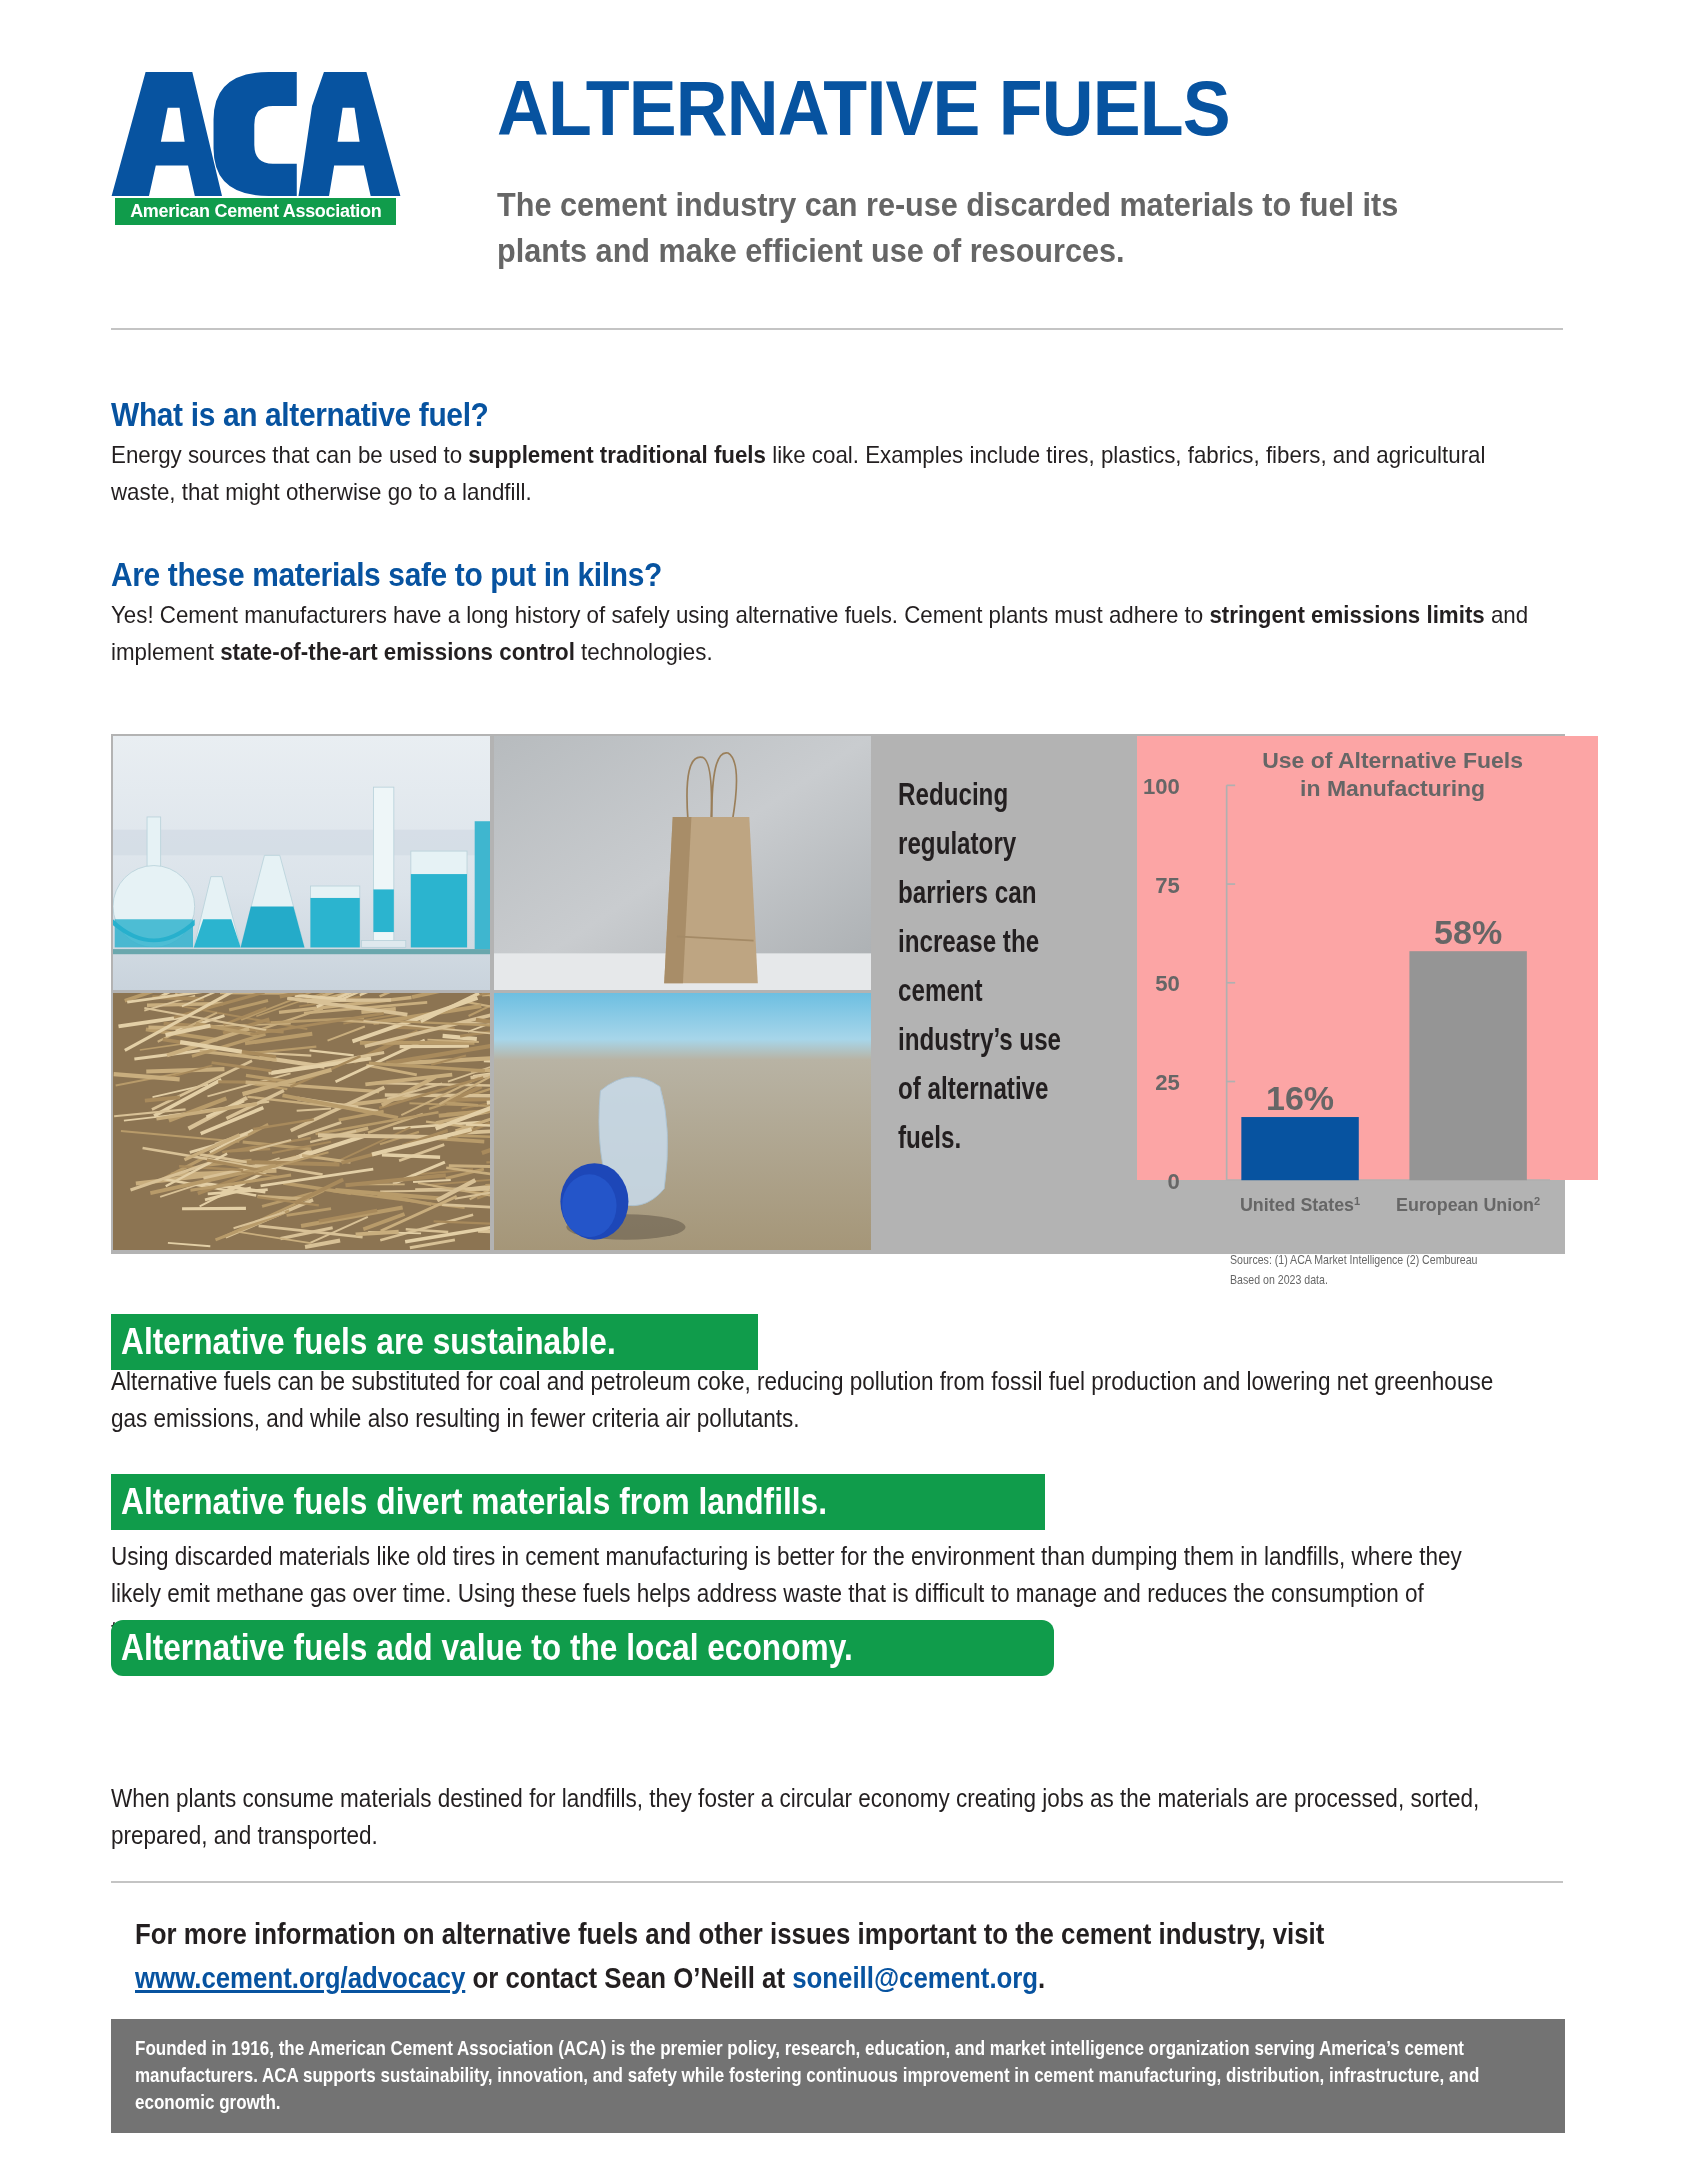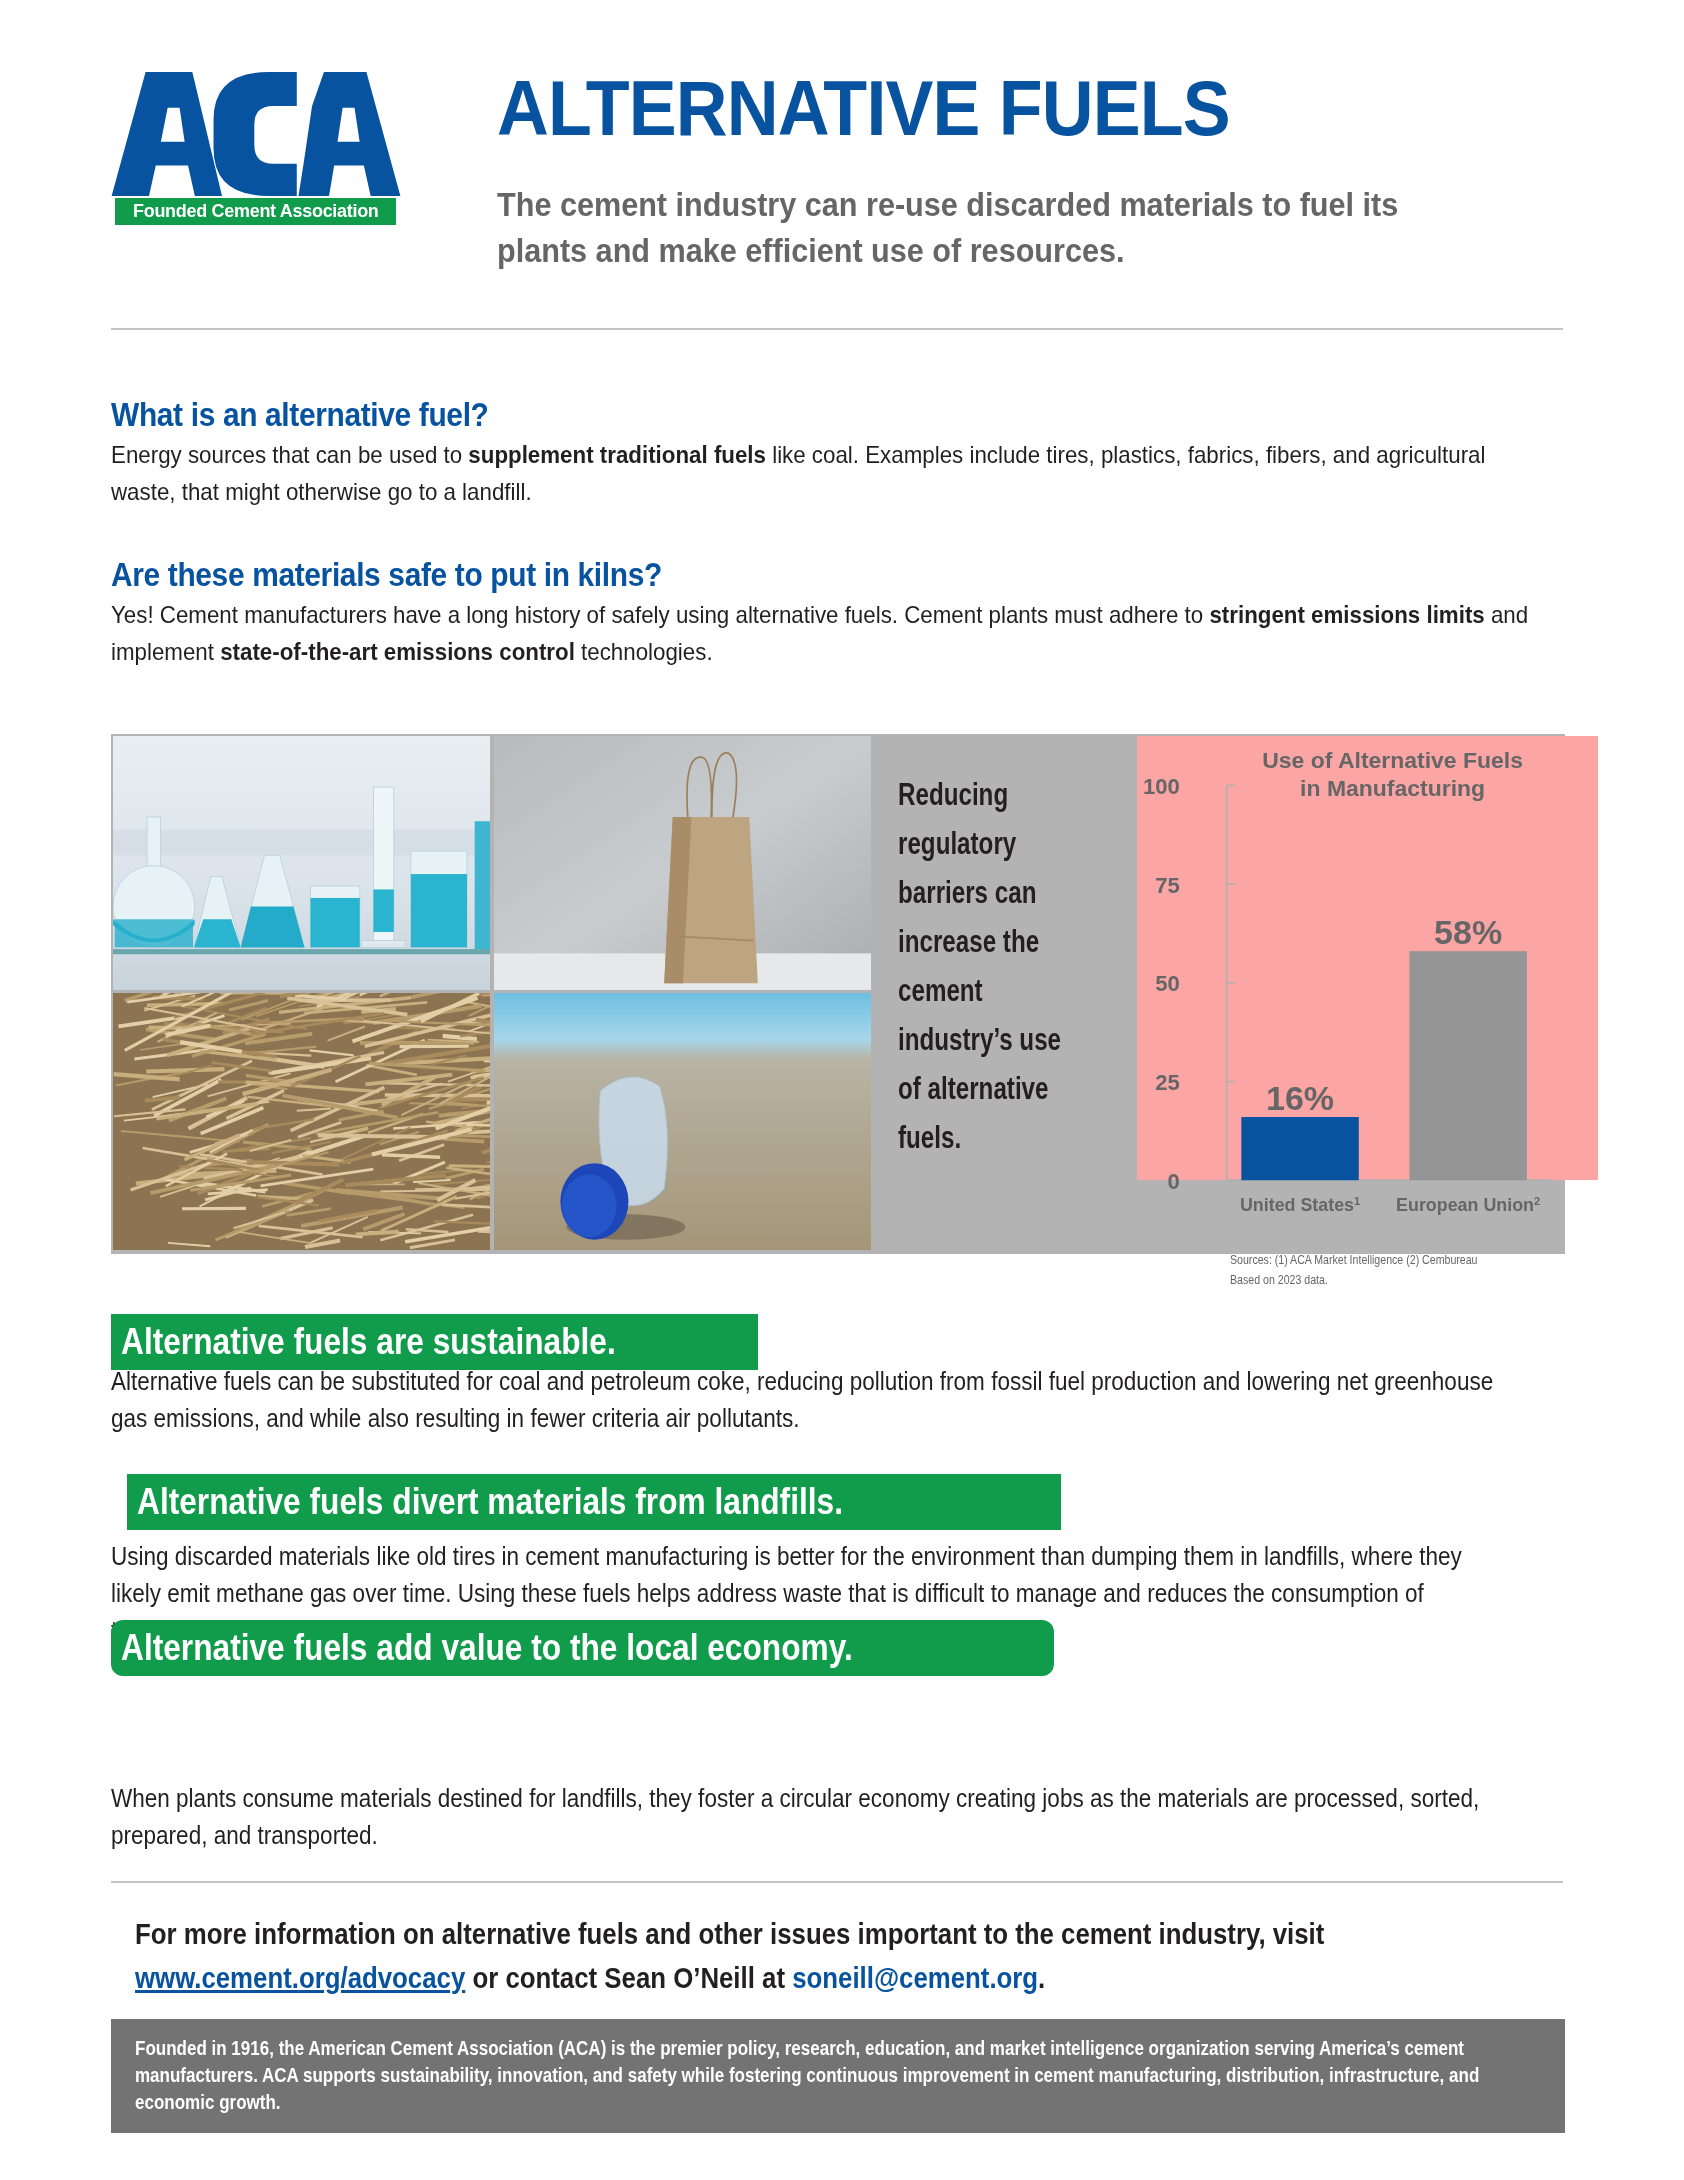--- a/index.html
+++ b/index.html
@@ -47,21 +47,21 @@
   .chart-box svg { position: absolute; left: 0; top: 0; }
 
   .sources { position: absolute; left: 1230px; top: 1250px; font-size: 13.6px; line-height: 20.4px; color: #666;
     transform: scaleX(0.78); transform-origin: left; white-space: nowrap; }
 
   
   .green-head { position: absolute; left: 111px; height: 56px; background: #109c4b; color: #fff; font-weight: bold;
     font-size: 36px; line-height: 56px; padding: 0 10.2px; white-space: nowrap; }
   .green-head span { display: inline-block; transform: scaleX(0.88); transform-origin: left; }
   #g1 { top: 1298px; width: 647px; margin-top: 16px; }
-  #g2 { top: 1474px; width: 934px; margin-left: 16px; }
+  #g2 { top: 1474px; width: 934px; }
   #g3 { top: 1620px; width: 943px; border-radius: 12px; }
   .green-body { position: absolute; left: 111px; width: 1576px; font-size: 25.6px; line-height: 37px; color: #231f20;
     transform: scaleX(0.88); transform-origin: left; }
   #gb1 { top: 1363px; } #gb2 { top: 1538px; } #gb3 { top: 1780px; }
 
   
   .contact { position: absolute; left: 135px; top: 1912px; width: 1618px; font-size: 30px; font-weight: bold;
     line-height: 44px; color: #231f20; transform: scaleX(0.86); transform-origin: left; }
   .contact a { color: #0753a0; text-decoration: none; }
   .contact a.underline { text-decoration: underline; }
@@ -78,21 +78,21 @@
   <svg class="logo-letters" viewBox="0 0 340 146">
 
     <polygon points="40,0 95,0 130,146 98,146 90,110 52,110 44,146 0,146" fill="#0753a0"></polygon>
     <polygon points="58,82 86,82 80,42 66,42" fill="#fff"></polygon>
 
     <path d="M218,0 L218,40 L190,40 Q168,40 168,62 L168,86 Q168,108 190,108 L218,108 L218,146 L185,146 Q120,146 120,90 L120,56 Q120,0 185,0 Z" fill="#0753a0"></path>
 
     <polygon points="250,0 300,0 340,146 305,146 297,110 262,110 256,146 220,146 226,108 236,40" fill="#0753a0"></polygon>
     <polygon points="266,82 292,82 286,42 272,42" fill="#fff"></polygon>
   </svg>
-  <div class="logo-bar">Founded Cement Association</div>
+  <div class="logo-bar">American Cement Association</div>
 </div>
 
 <h1 class="title">ALTERNATIVE FUELS</h1>
 <p class="subtitle">The cement industry can re-use discarded materials to fuel its plants and make efficient use of resources.</p>
 
 <div class="rule top"></div>
 
 <h2 class="qa-heading" id="h1">What is an alternative fuel?</h2>
 <p class="qa-body" id="b1">
   <span>Energy sources that can be used to </span><b>supplement traditional fuels</b><span> like coal. Examples include tires, plastics, fabrics, fibers, and agricultural waste, that might otherwise go to a landfill.</span>

